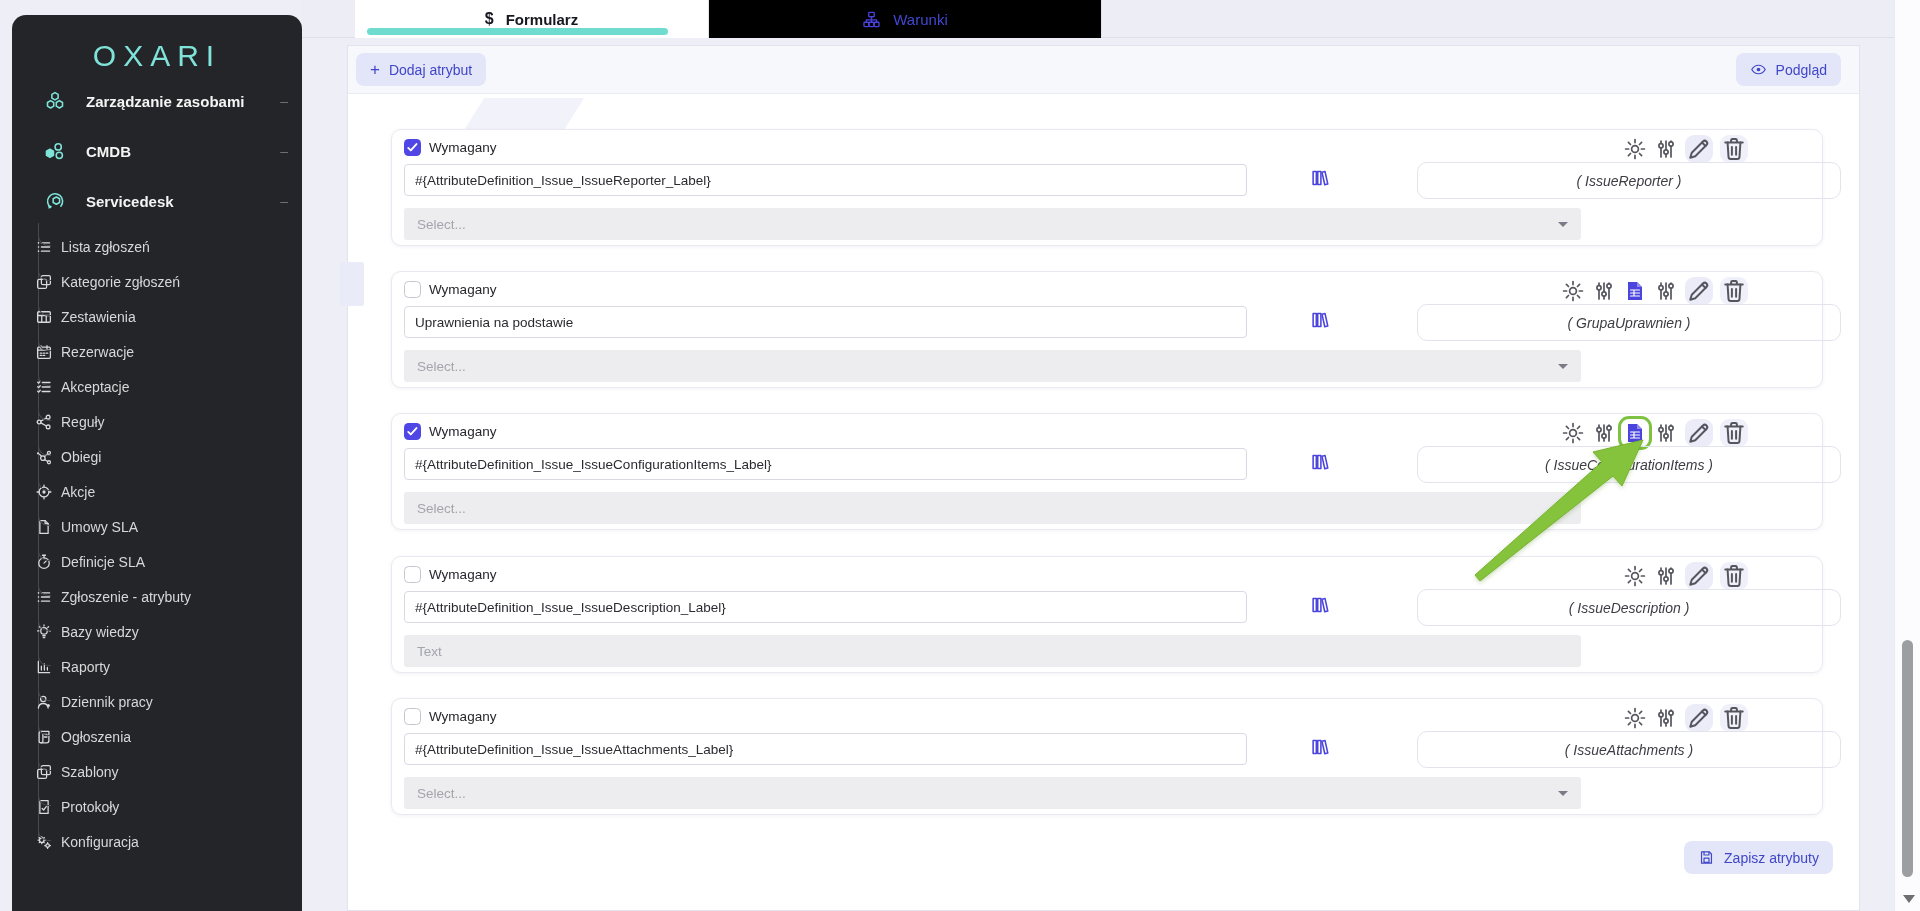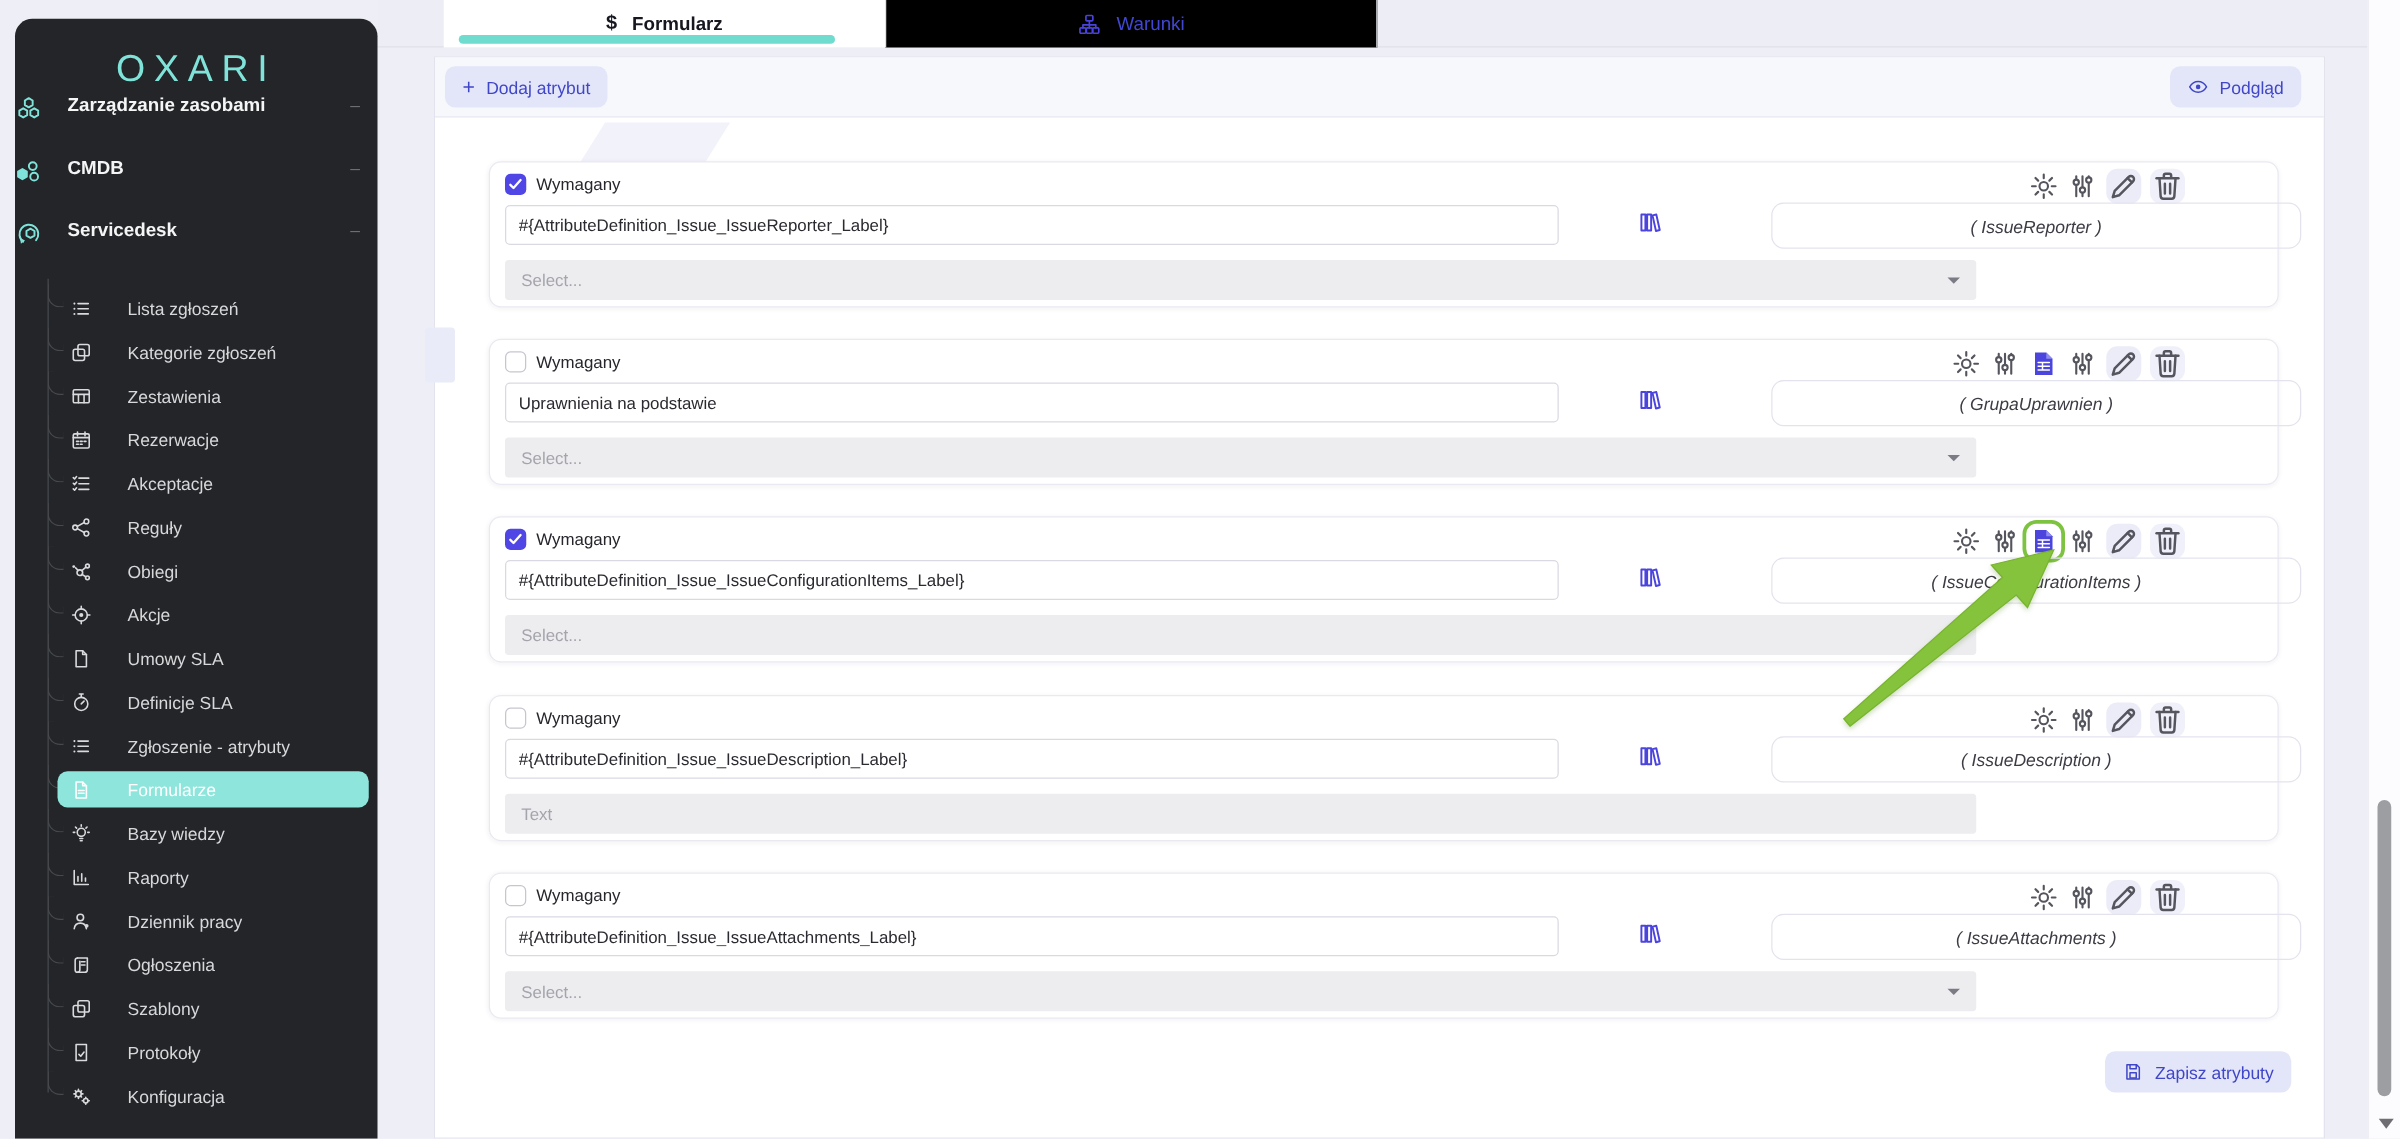--- a/index.html
+++ b/index.html
@@ -6,29 +6,29 @@
   html,body { width:1920px; height:911px; overflow:hidden; }
   body { font-family:"Liberation Sans","DejaVu Sans",sans-serif; background:#edeef6; }
   #app { position:relative; width:1920px; height:911px; background:#edeef6; }
 
   
   .sidebar { position:absolute; left:12px; top:15px; width:290px; height:896px;
              background:#232528; border-radius:14px 14px 0 0; z-index:10; }
   .logo { margin-top:24px; text-align:center; font-size:30px; letter-spacing:7px;
           color:#7fe3d9; font-weight:400; }
   .menu { position:absolute; top:61px; left:0; right:0; }
-  .top-item { height:50px; display:flex; padding-left:0; gap:20px;
+  .top-item { height:50px; display:flex; align-items:center; padding-left:32px; gap:20px;
               cursor:pointer; }
   .top-item .t-ico { width:22px; height:22px; color:#7fe3d9; flex:0 0 22px; }
   .top-item .t-lbl { color:#f4f5f5; font-size:15px; font-weight:700; }
   .top-item .t-dash { margin-left:auto; margin-right:14px; color:#6c6e72; font-size:14px; }
   .sub-wrap { position:relative; margin-top:3px; }
   .trunk { position:absolute; left:26px; top:-6px; bottom:20px; width:1px; background:#47494d; }
   .sub-item { position:relative; height:35px; display:flex; align-items:center;
-              padding-left:44px; gap:28px; cursor:pointer; }
+              padding-left:23px; gap:8px; cursor:pointer; }
   .sub-item .curve { position:absolute; left:26px; top:-2px; width:13px; height:19px;
                      border-left:1px solid #47494d; border-bottom:1px solid #47494d;
                      border-bottom-left-radius:10px; }
   .sub-item .s-ico { width:18px; height:18px; color:#d9dadc; flex:0 0 18px; }
   .sub-item .s-lbl { color:#d7d8da; font-size:14px; }
   .sub-item.active { }
   .sub-item.active .pill { position:absolute; left:34px; right:7px; top:3px; bottom:3px;
                             background:#8ee5db; border-radius:8px; }
   .sub-item.active .s-ico, .sub-item.active .s-lbl { position:relative; color:#ffffff; }
   .sub-item.active .s-lbl { font-weight:400; }
@@ -242,29 +242,20 @@
             <div class="sub-item">
               <span class="curve"></span>
               <span class="s-ico"><svg viewBox="0 0 24 24" fill="none" stroke="currentColor" stroke-width="1.7" stroke-linecap="round" stroke-linejoin="round" style="width:100%;height:100%">
                   <path d="M8.5 6.5h11M8.5 12h11M8.5 17.5h11"></path>
                   <circle cx="4.7" cy="6.5" r="1.1" fill="currentColor" stroke="none"></circle>
                   <circle cx="4.7" cy="12" r="1.1" fill="currentColor" stroke="none"></circle>
                   <circle cx="4.7" cy="17.5" r="1.1" fill="currentColor" stroke="none"></circle>
                 </svg></span>
               <span class="s-lbl">Zgłoszenie - atrybuty</span>
             </div>
-            <div class="sub-item active">
-              <span class="curve"></span>
-              <span class="pill"></span>
-              <span class="s-ico"><svg viewBox="0 0 24 24" fill="none" stroke="currentColor" stroke-width="1.7" stroke-linecap="round" stroke-linejoin="round" style="width:100%;height:100%">
-                  <path d="M6.5 3.5h7l4 4v13h-11z"></path>
-                  <path d="M13.5 3.5v4h4M9 12.5h6M9 15.5h6"></path>
-                </svg></span>
-              <span class="s-lbl">Formularze</span>
-            </div>
             <div class="sub-item">
               <span class="curve"></span>
               <span class="s-ico"><svg viewBox="0 0 24 24" fill="none" stroke="currentColor" stroke-width="1.7" stroke-linecap="round" stroke-linejoin="round" style="width:100%;height:100%">
                   <circle cx="12" cy="10.5" r="4.3"></circle>
                   <path d="M10.4 17h3.2M11 19.5h2M12 2.5v1.6M3.5 10.5h1.6M18.9 10.5h1.6M5.8 4.8l1.2 1.2M18.2 4.8L17 6"></path>
                 </svg></span>
               <span class="s-lbl">Bazy wiedzy</span>
             </div>
             <div class="sub-item">
               <span class="curve"></span>

